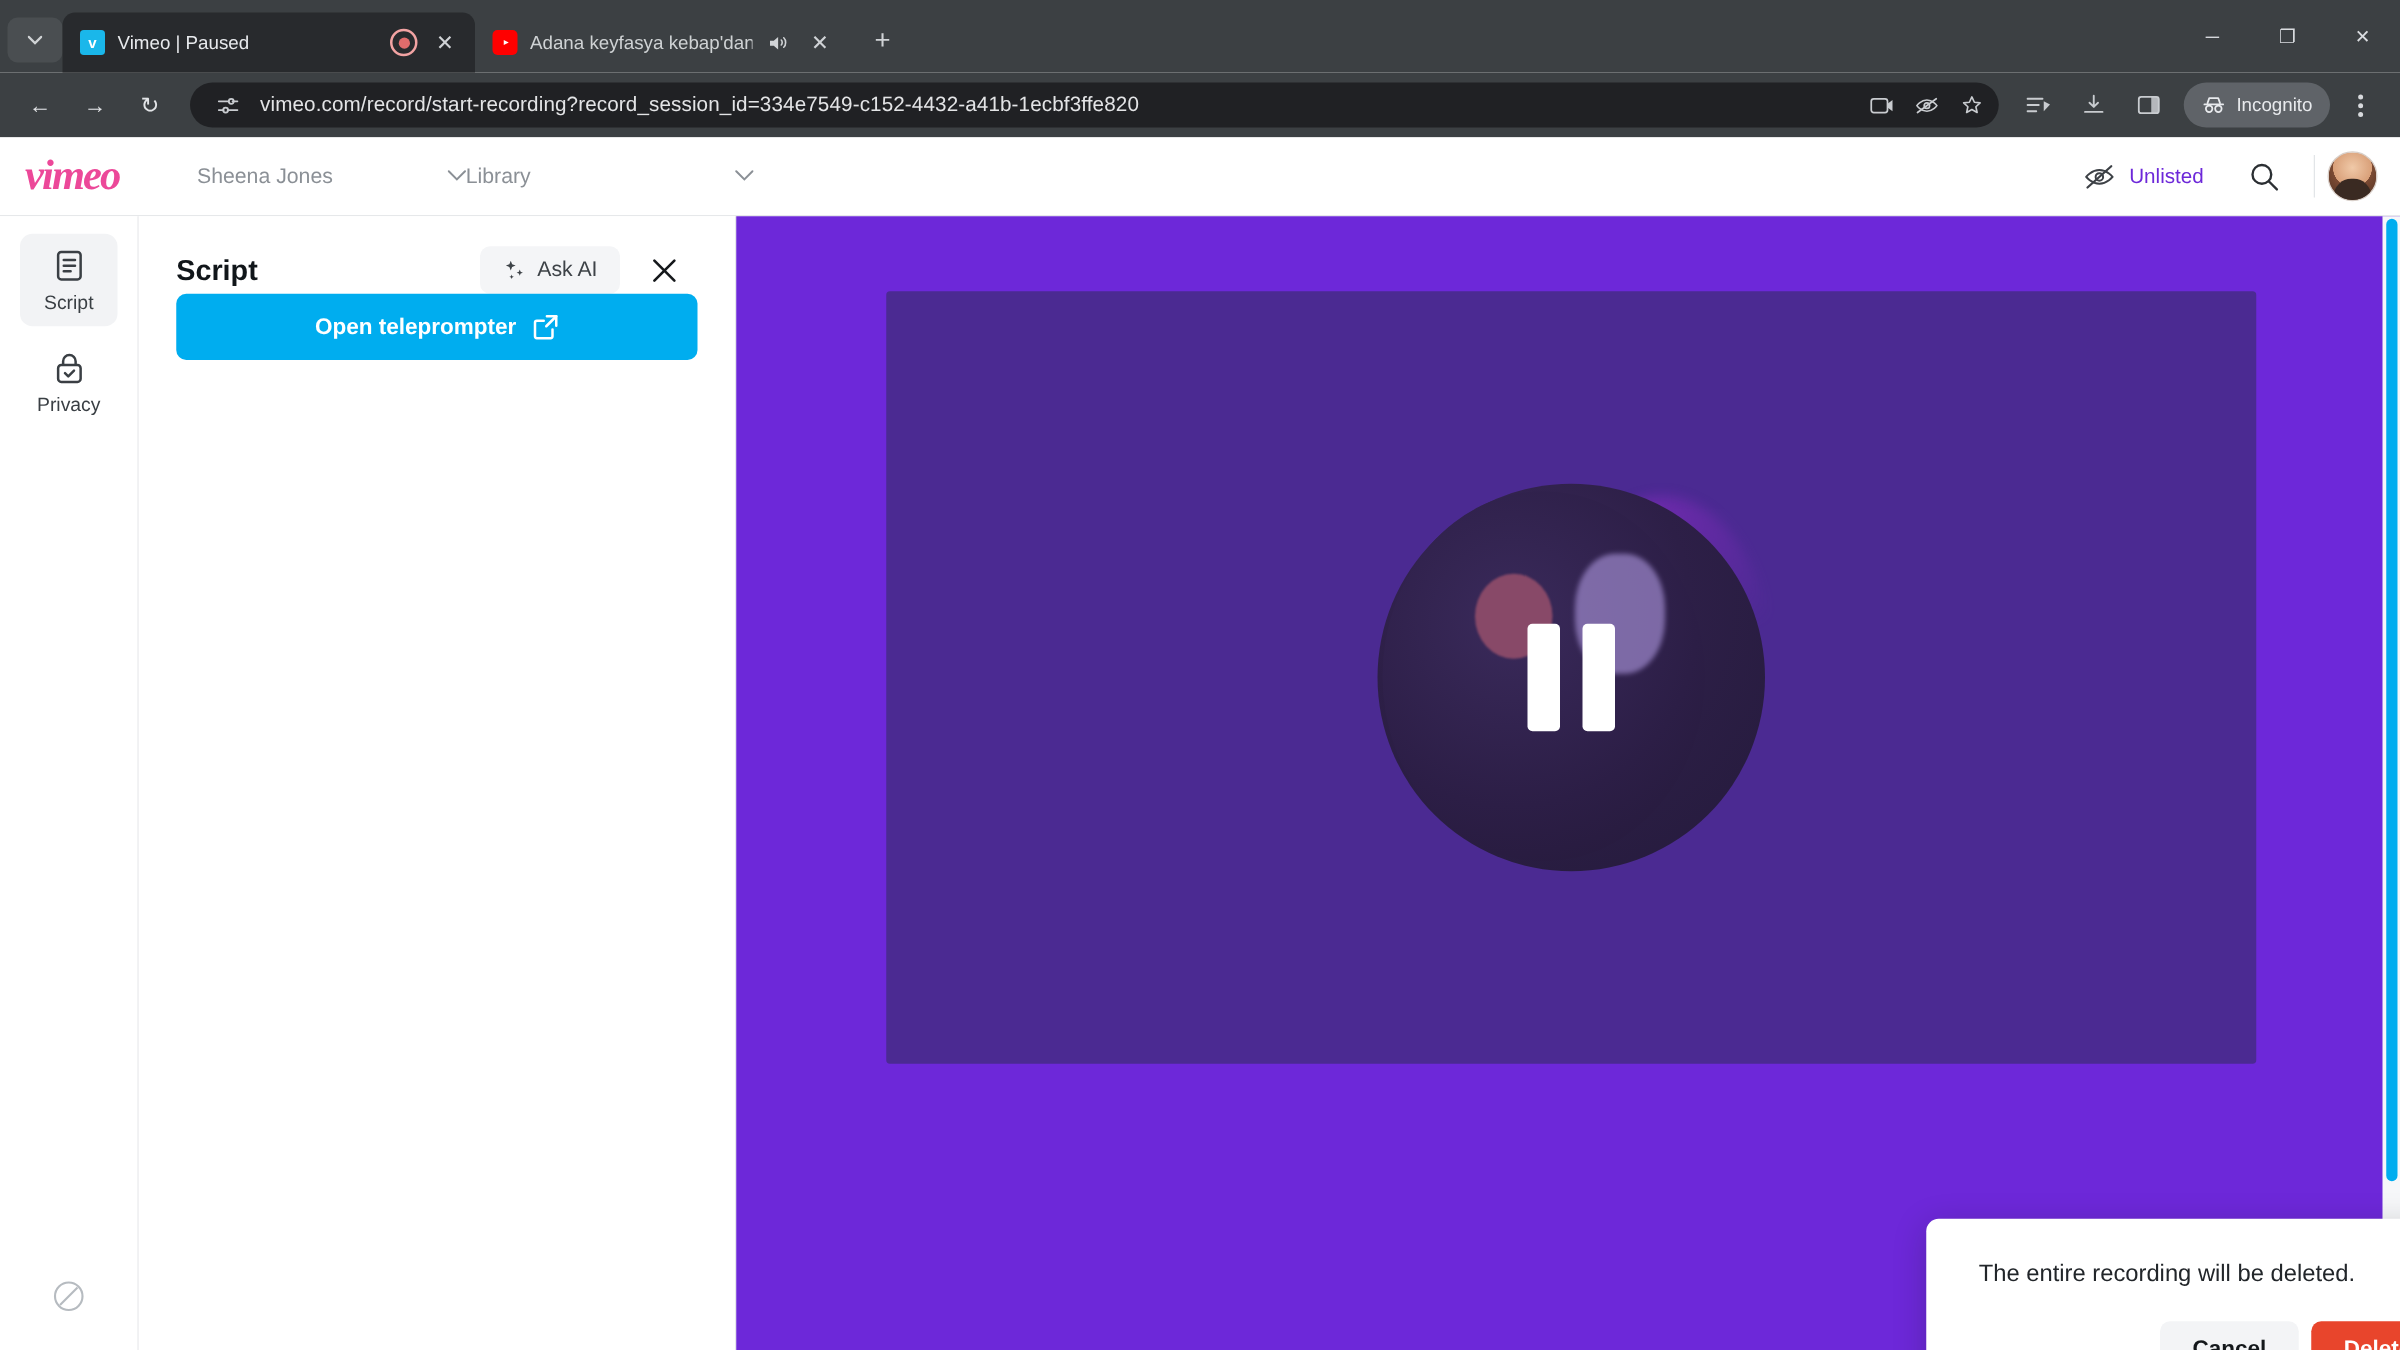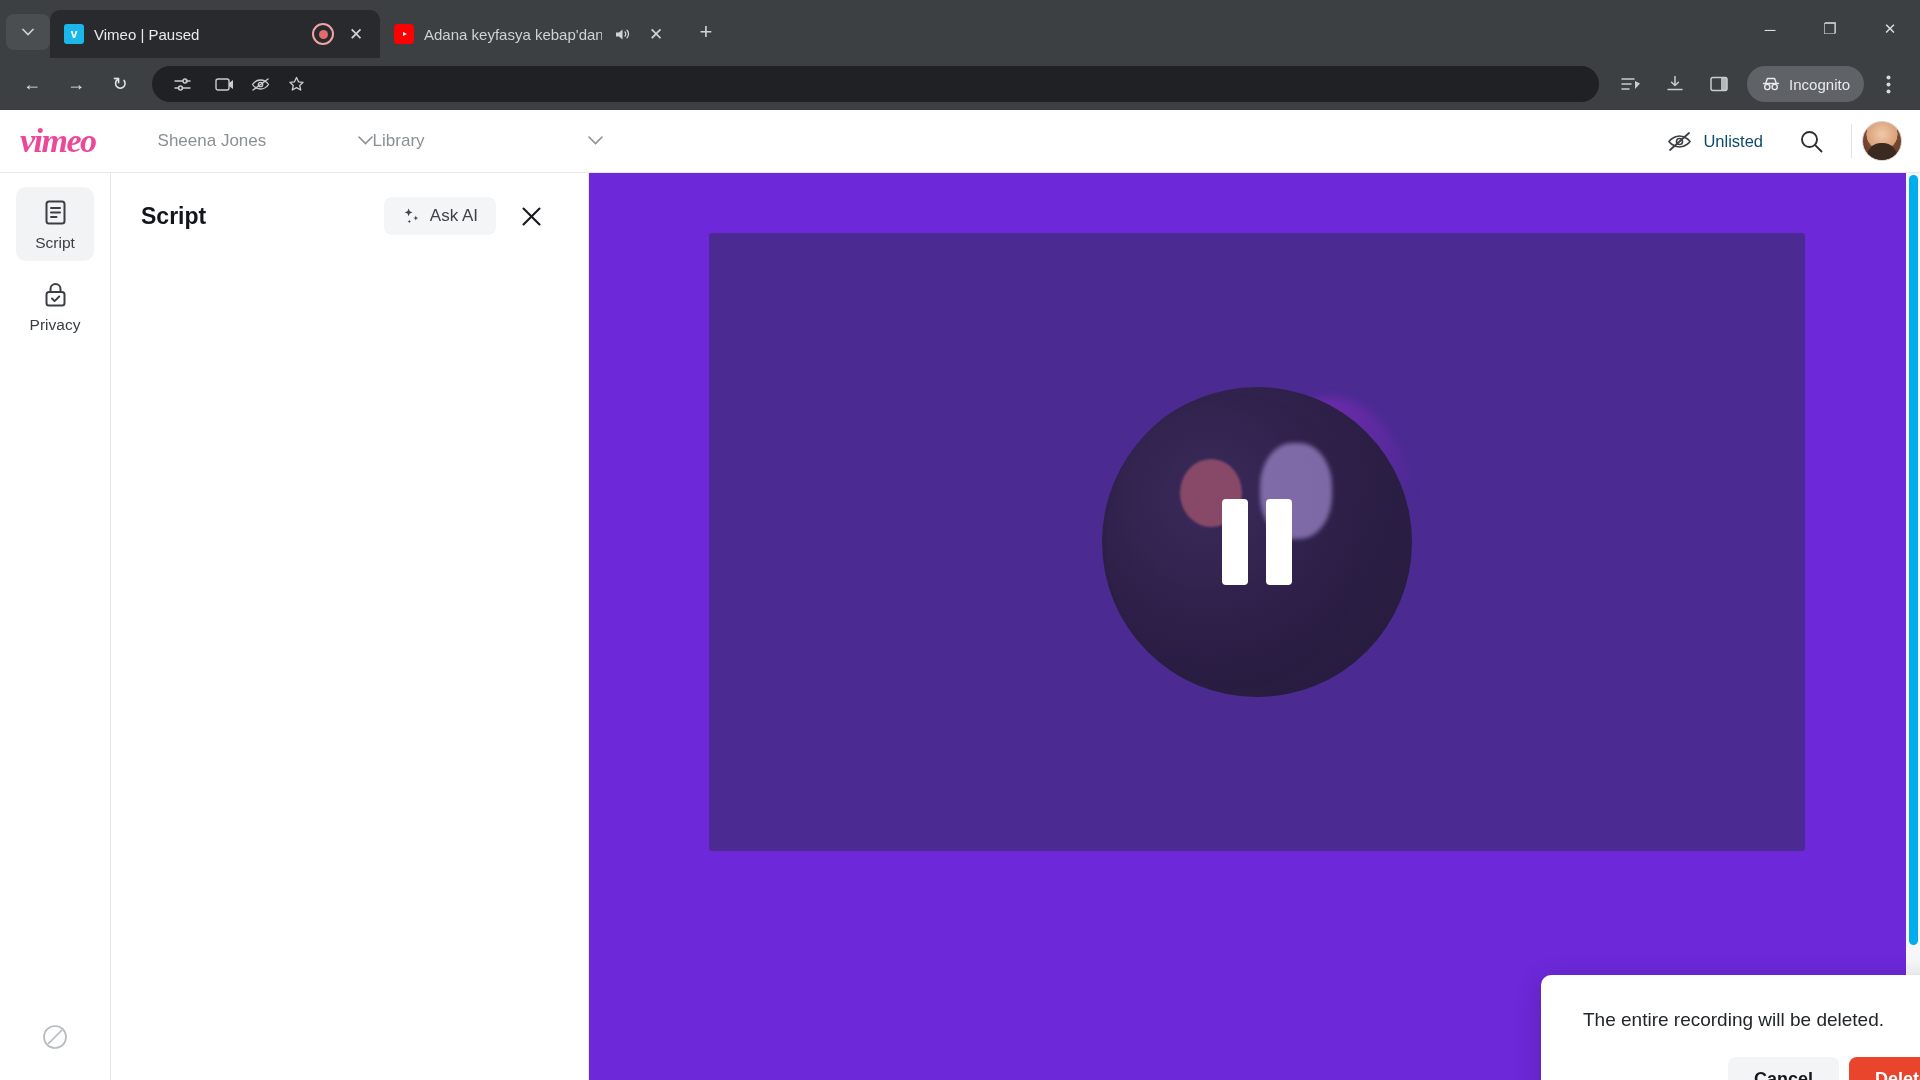--- a/index.html
+++ b/index.html
@@ -109,21 +109,21 @@
   }
   .hdr-select .chev { font-size: 12px; }
   .sel-a { width: 215px; }
   .sel-b { width: 230px; }
   .hdr-spacer { flex: 1 1 auto; }
   .install-btn {
     background: #f3f4f6; border-radius: 7px; padding: 12px 22px;
     font-size: 16.5px; font-weight: bold; color: #1a1d1f; cursor: pointer;
   }
   .unlisted {
-    display: flex; align-items: center; gap: 11px; color: #0c4a6e;
+    display: flex; align-items: center; gap: 11px; color: #6d28d9;
     font-size: 16.5px; margin-left: 34px; cursor: pointer; justify-content: space-between;
   }
   .hdr-search {
     width: 44px; height: 44px; display: flex; align-items: center;
     justify-content: center; color: #2b2f33; cursor: pointer; margin-left: 26px;
   }
   .hdr-divider { width:1px; height: 34px; background:#e2e5e8; margin: 0 10px 0 18px;}
   .avatar {
     width: 40px; height: 40px; border-radius: 50%; cursor: pointer;
     background: radial-gradient(circle at 50% 32%, #f0c9a8 0%, #d9a079 48%, #7b4a33 49%, #4c2f21 100%);
@@ -296,20 +296,21 @@
     <div class="tb-icon">↻</div>
 
     <div class="omnibox">
       <span class="omni-ic">
         <svg width="17" height="15" viewBox="0 0 17 15" fill="none">
           <path d="M1 4h8M12 4h4M1 11h4M8 11h8" stroke="#c9ccd0" stroke-width="1.4" stroke-linecap="round"></path>
           <circle cx="11" cy="4" r="2" stroke="#c9ccd0" stroke-width="1.4"></circle>
           <circle cx="6.5" cy="11" r="2" stroke="#c9ccd0" stroke-width="1.4"></circle>
         </svg>
       </span>
+      <span class="omni-url">vimeo.com/record/start-recording?record_session_id=334e7549-c152-4432-a41b-1ecbf3ffe820</span>
       <span class="omni-right">
         <span class="omni-ic">
           <svg width="19" height="15" viewBox="0 0 19 15" fill="none">
             <rect x="1" y="2" width="13" height="11" rx="2" stroke="#c9ccd0" stroke-width="1.4"></rect>
             <path d="M14 6l4-3v9l-4-3z" fill="#c9ccd0"></path>
           </svg>
         </span>
         <span class="omni-ic">
           <svg width="19" height="15" viewBox="0 0 19 15" fill="none">
             <path d="M1.5 7.5S4.5 3 9.5 3s8 4.5 8 4.5-3 4.5-8 4.5-8-4.5-8-4.5z" stroke="#c9ccd0" stroke-width="1.3"></path>
@@ -445,20 +446,30 @@
             <span>Ask AI</span>
           </span>
           <span class="sp-close">
             <svg width="21" height="21" viewBox="0 0 21 21" fill="none">
               <path d="M2.5 2.5l16 16M18.5 2.5l-16 16" stroke="#16191c" stroke-width="2.1" stroke-linecap="round"></path>
             </svg>
           </span>
         </div>
 
 
+        <div class="sp-footer">
+          <div class="teleprompter">
+            <span>Open teleprompter</span>
+            <svg width="21" height="21" viewBox="0 0 21 21" fill="none">
+              <path d="M11.5 2h7.5v7.5" stroke="#fff" stroke-width="2" stroke-linecap="round" stroke-linejoin="round"></path>
+              <path d="M19 2l-8 8" stroke="#fff" stroke-width="2" stroke-linecap="round"></path>
+              <path d="M16 12.5V18a1.5 1.5 0 01-1.5 1.5h-11A1.5 1.5 0 012 18V7a1.5 1.5 0 011.5-1.5H9" stroke="#fff" stroke-width="2" stroke-linecap="round"></path>
+            </svg>
+          </div>
+        </div>
       </div>
 
       <div class="stage">
 
         <div class="video-wrap">
           <div class="video">
             <div class="orb">
               <div class="orb-glow"></div>
               <div class="orb-base"></div>
               <div class="orb-mask"></div>

